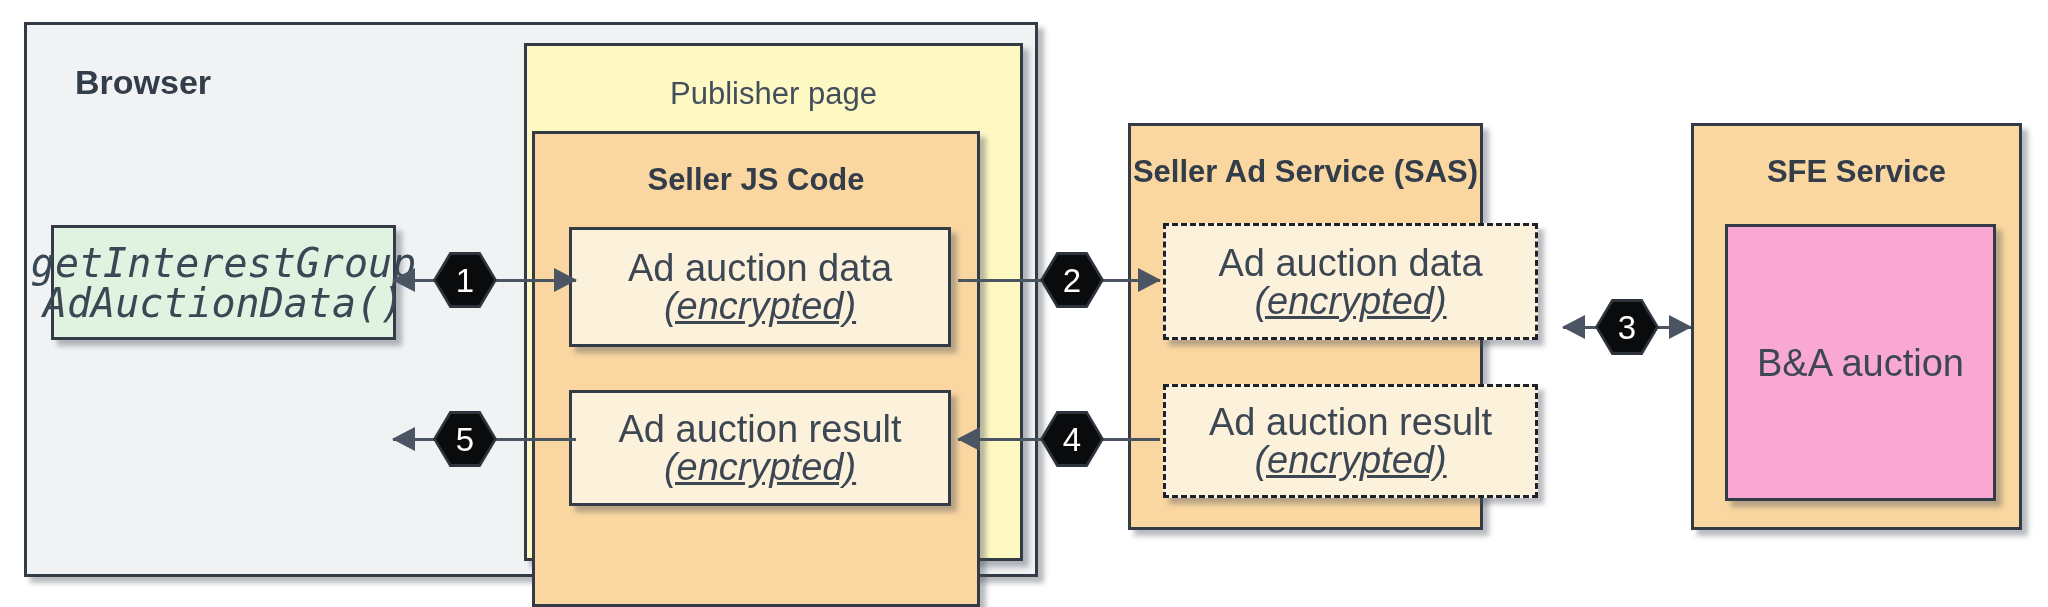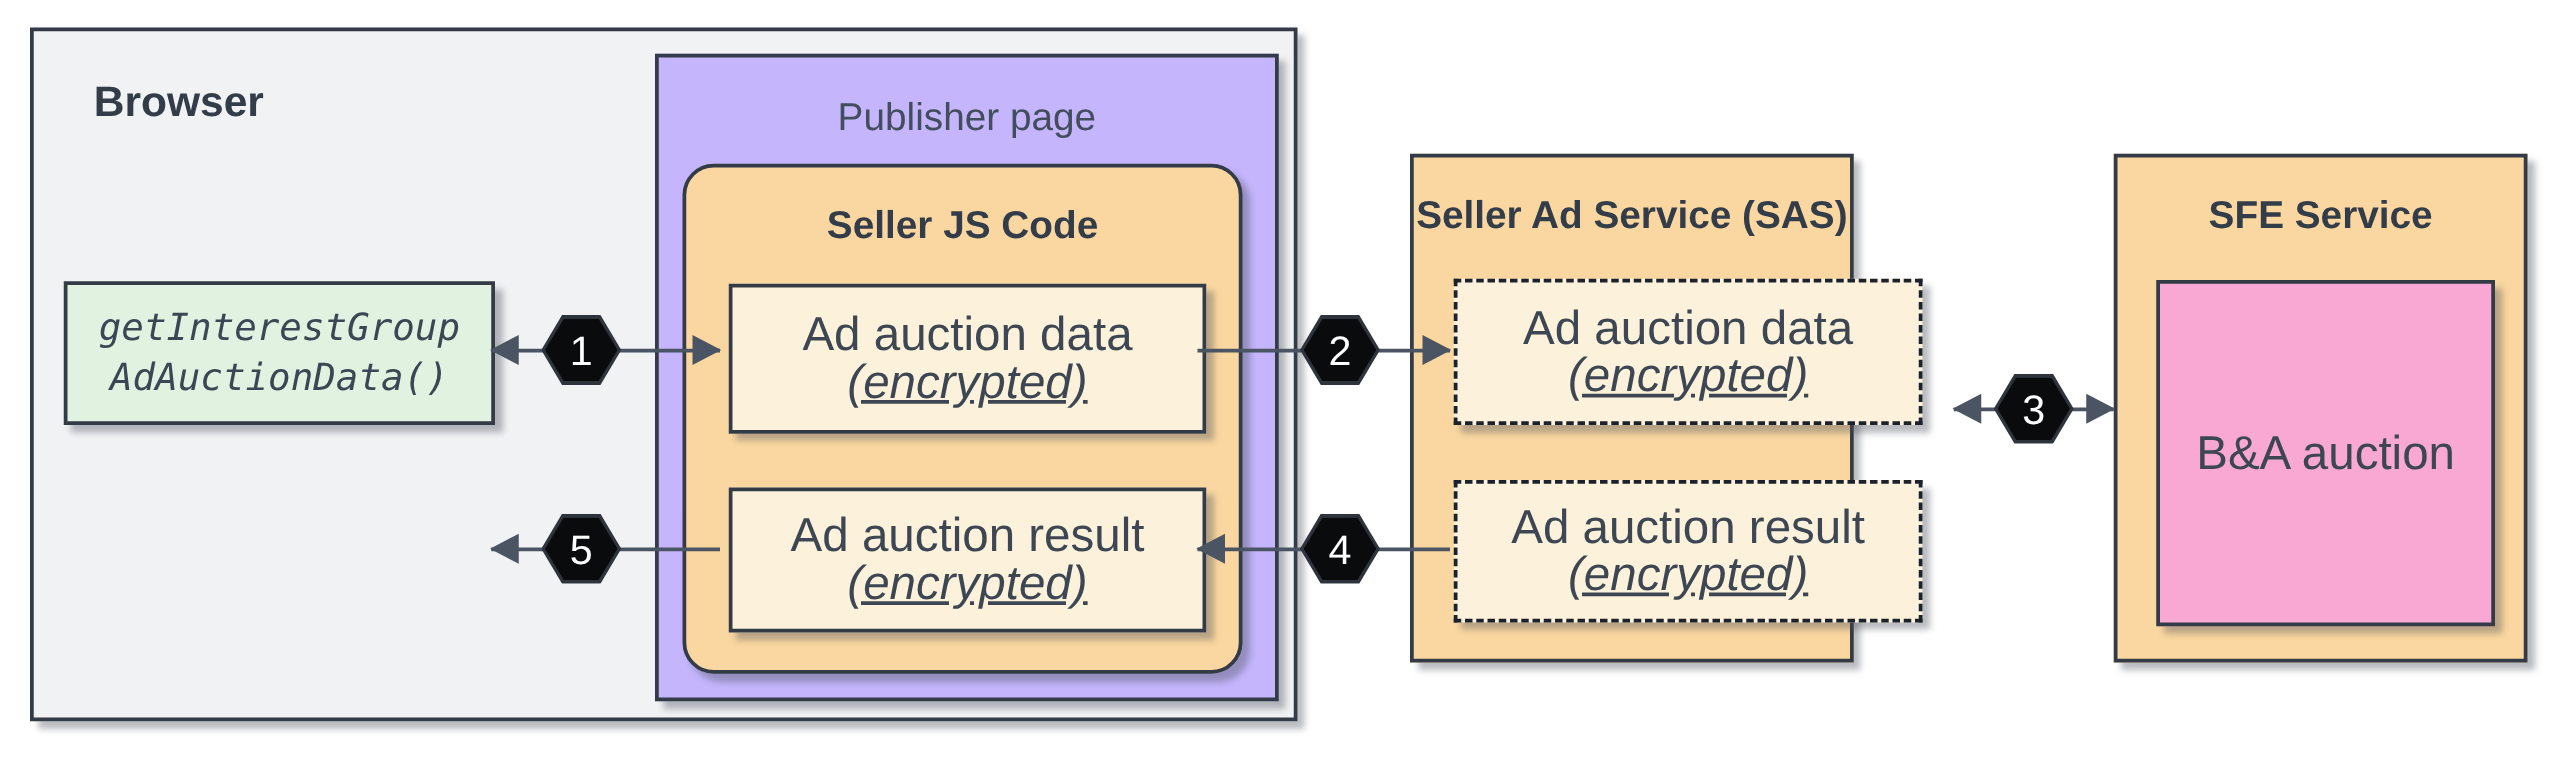--- a/index.html
+++ b/index.html
@@ -16,22 +16,22 @@
     padding-left: 39px;
   }
 
   .box {
     position: absolute;
     border: 3px solid #333b47;
     box-shadow: 6px 6px 5px rgba(70, 76, 88, 0.38);
   }
 
   .browser   { left: 24px;  top: 22px;  width: 1014px; height: 555px; background: #f0f2f4; }
-  .publisher { left: 497px; top: 18px;  width: 499px;  height: 518px; background: #c4b5fd; }
-  .sellerjs  { left: 19px;  top: 85px;  width: 448px;  height: 408px; background: #fad7a0; border-radius: 25px; }
+  .publisher { left: 497px; top: 18px;  width: 499px;  height: 518px; background: #fef9c3; }
+  .sellerjs  { left: 5px;  top: 85px;  width: 448px;  height: 476px; background: #fad7a0; }
   .green1    { left: 24px;  top: 200px; width: 345px;  height: 115px; background: #e1f3e0; }
   .green2    { left: 24px;  top: 359px; width: 345px;  height: 116px; background: #e1f3e0; }
   .cream1    { left: 34px;  top: 93px;  width: 382px;  height: 120px; background: #fcf2db; }
   .cream2    { left: 34px;  top: 256px; width: 382px;  height: 116px; background: #fcf2db; }
   .sas       { left: 1128px; top: 123px; width: 355px; height: 407px; background: #fad7a0; }
   .dash1     { left: 32px;  top: 97px;  width: 375px;  height: 117px; background: #fcf2db; border: 3px dashed #1c222c; }
   .dash2     { left: 32px;  top: 258px; width: 375px;  height: 114px; background: #fcf2db; border: 3px dashed #1c222c; }
   .sfe       { left: 1691px; top: 123px; width: 331px; height: 407px; background: #fad7a0; }
   .ba        { left: 31px;  top: 98px;  width: 271px;  height: 277px; background: #f9a8d4; }
 
@@ -54,21 +54,21 @@
     align-items: center; justify-content: center;
     font-size: 38px; line-height: 38px; color: #3d4754; text-align: center;
   }
   .center-text .sub { font-style: italic; text-decoration: underline; }
 
   .code-text {
     position: absolute; inset: 0;
     display: flex; flex-direction: column;
     align-items: center; justify-content: center;
     font-family: "DejaVu Sans Mono", "Liberation Mono", monospace;
-    font-style: italic; font-size: 30px; line-height: 40px; color: #3a4754;
+    font-style: italic; font-size: 40px; line-height: 40px; color: #3a4754;
     text-align: center;
   }
 
   
   .connector { position: absolute; height: 0; z-index: 20; }
   .shaft { position: absolute; left: 0; right: 0; top: -1px; height: 3px; background: #4a5462; }
   .ah { position: absolute; width: 0; height: 0; top: -12px;
         border-top: 12px solid transparent; border-bottom: 12px solid transparent; }
   .ah.left  { left: -1px;  border-right: 23px solid #4a5462; }
   .ah.right { right: -1px; border-left: 23px solid #4a5462; }

